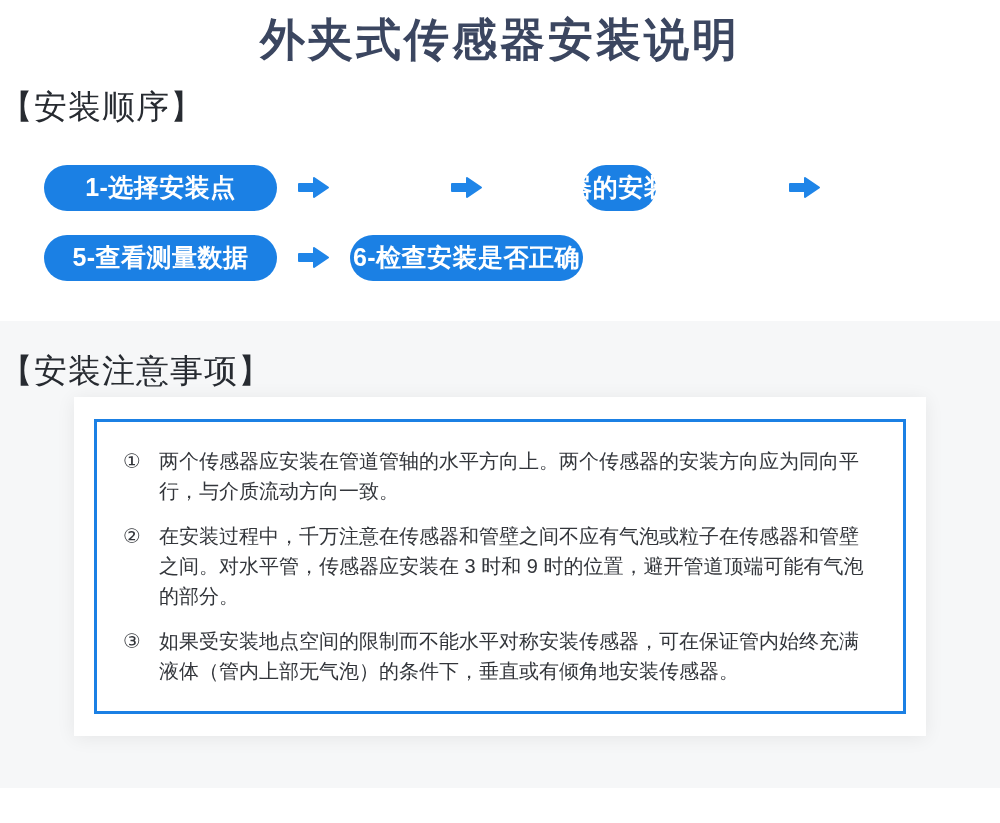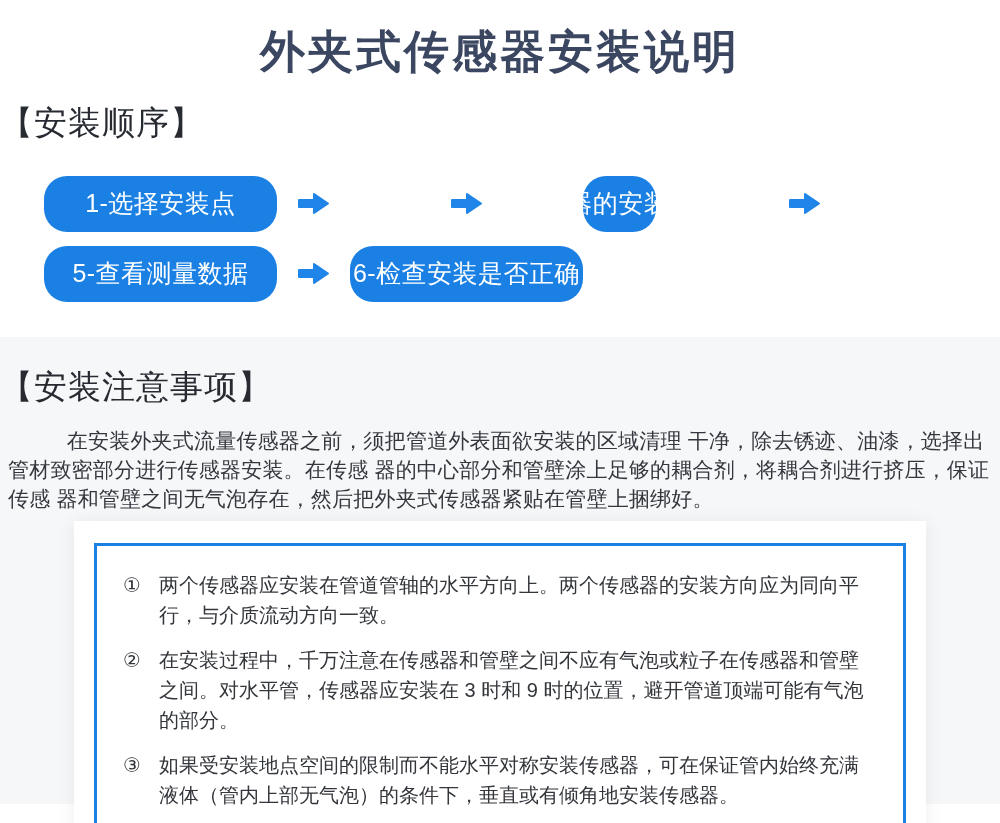--- a/index.html
+++ b/index.html
@@ -12,41 +12,40 @@
   *{margin:0;padding:0;box-sizing:border-box;}
   html,body{background:#fff;}
   body{
     font-family:"Liberation Sans","DejaVu Sans",sans-serif;
     width:1000px;height:823px;overflow:hidden;color:var(--body);
   }
   .page{width:1000px;height:823px;position:relative;background:#fff;}
 
   
   .page-title{
-    padding-top:32px;text-align:center;
+    padding-top:16px;text-align:center;
     font-size:45px;font-weight:bold;letter-spacing:3px;color:var(--title);
     line-height:1.05;
-    font-family:Liberation Mono, monospace;
   }
   .sec-heading{
     text-align:left;font-size:33px;font-weight:500;color:var(--heading);
     letter-spacing:1px;line-height:1.05;
   }
   .seq-heading{margin-top:27px;}
 
   .steps{
     margin:40px auto 0;width:912px;
     display:grid;
     grid-template-columns:233px 73px 233px 73px 296px;
     grid-auto-rows:46px;row-gap:24px;
     align-items:center;justify-items:center;
   }
   .step-btn{
-    width:100%;height:56px;border-radius:23px;background:var(--accent);
-    color:#fff;font-size:25px;font-weight:400;letter-spacing:0.5px;
+    width:100%;height:46px;border-radius:23px;background:var(--accent);
+    color:#fff;font-size:25px;font-weight:700;letter-spacing:0.5px;
     display:flex;align-items:center;justify-content:center;
     cursor:pointer;white-space:nowrap;
   }
   .arrow{display:flex;align-items:center;justify-content:center;}
   .arrow svg{display:block;}
 
   
   .notice{
     margin-top:40px;background:var(--section-bg);
     height:467px;padding-top:33px;
@@ -106,21 +105,20 @@
     <span class="arrow">
       <svg width="33" height="25" viewBox="0 0 33 25">
           <path d="M2 9 h15 V3 L31 12.5 L17 22 V16 H2 z" fill="#1f85e8" stroke="#1f85e8" stroke-width="2" stroke-linejoin="round"></path>
         </svg>
     </span>
     <div class="step-btn">6-检查安装是否正确</div>
   </div>
 
   <section class="notice">
     <div class="sec-heading">【安装注意事项】</div>
-    <p class="intro">在安装外夹式流量传感器之前，须把管道外表面欲安装的区域清理 干净，除去锈迹、油漆，选择出管材致密部分进行传感器安装。在传感 器的中心部分和管壁涂上足够的耦合剂，将耦合剂进行挤压，保证传感 器和管壁之间无气泡存在，然后把外夹式传感器紧贴在管壁上捆绑好。</p>
 
     <div class="card">
       <div class="note-box">
 
         <div class="note">
           <span class="note-marker">①</span>
           <span class="note-text">两个传感器应安装在管道管轴的水平方向上。两个传感器的安装方向应为同向平行，与介质流动方向一致。</span>
         </div>
 
         <div class="note">

